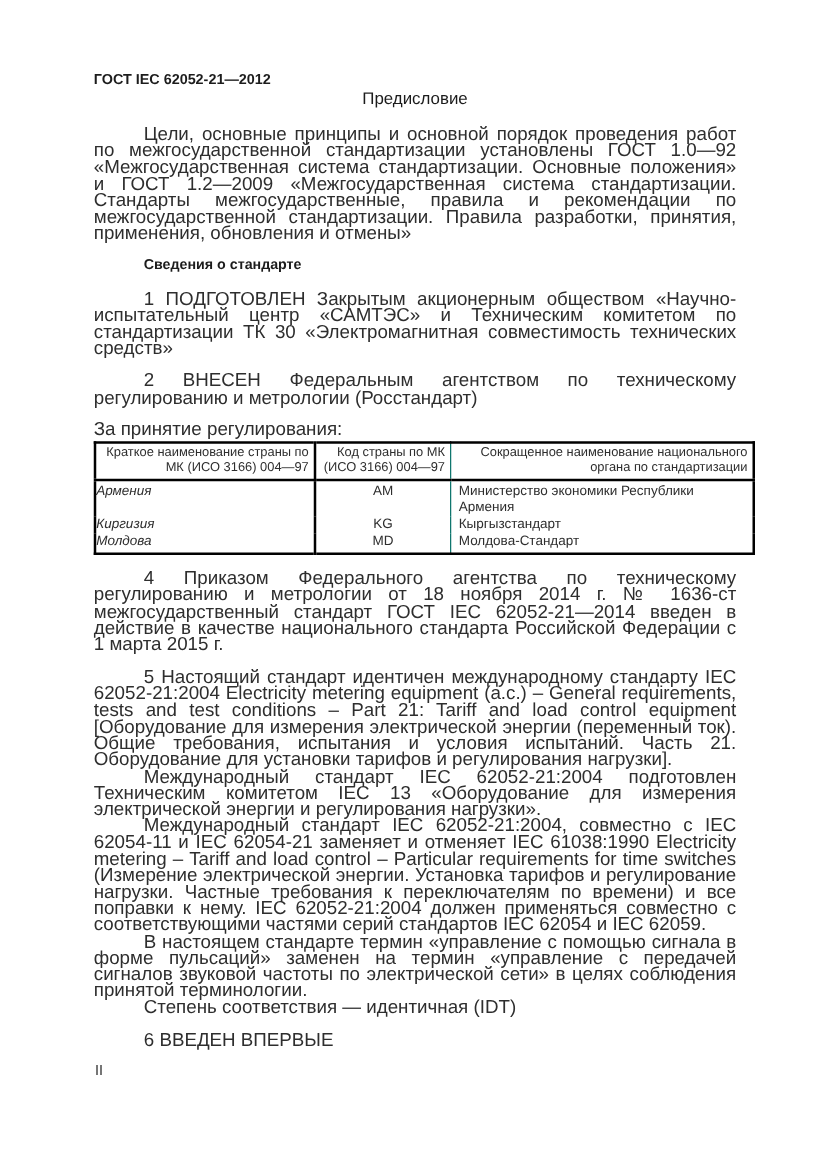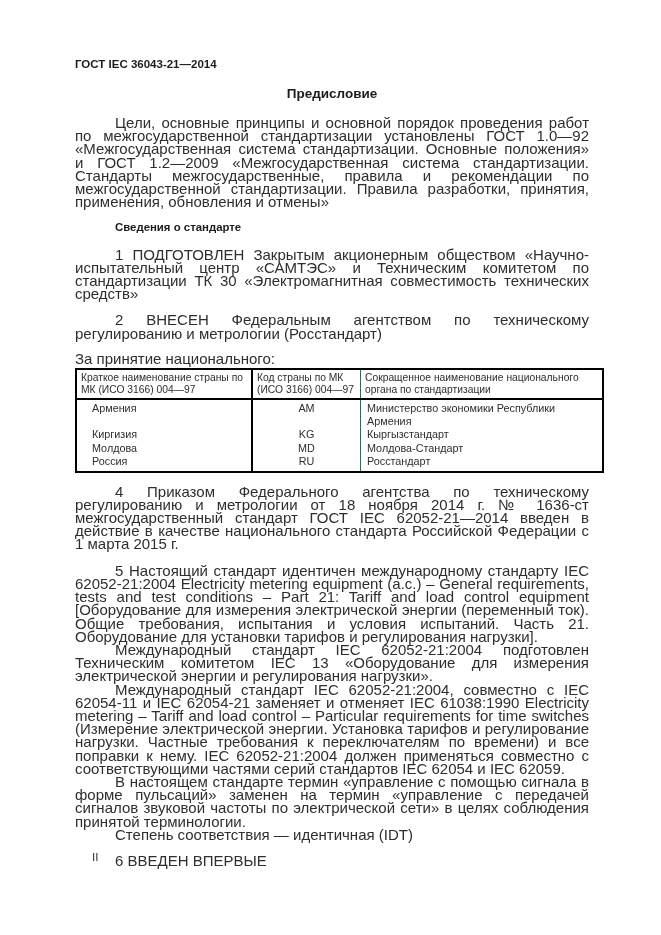--- a/index.html
+++ b/index.html
@@ -28,24 +28,23 @@
     width: 514px;
   }
   .doc-header {
     font-weight: bold;
     font-size: 11.5px;
     line-height: 13px;
     color: #1c1c1c;
   }
   .doc-title {
     text-align: center;
-    font-weight: bold;
+    font-weight: normal;
     font-size: 13.5px;
     line-height: 16px;
-    margin-top: 15px;
     color: #1c1c1c;
   }
   p {
     margin: 0;
     font-size: 15px;
     line-height: 13.2px;
     text-align: justify;
   }
   .indent { text-indent: 40px; }
   .mt { margin-top: 13px; }
@@ -66,70 +65,70 @@
     border-collapse: collapse;
     table-layout: fixed;
     width: 514px;
     margin-top: 3px;
     border: 2px solid #000;
   }
   .vote-table th {
     font-weight: normal;
     font-size: 10.3px;
     line-height: 11.8px;
-    text-align: left;
+    text-align: right;
     vertical-align: middle;
     padding: 2px 4px;
     border-bottom: 2px solid #000;
     border-radius: 13px;
   }
   .vote-table td {
     font-size: 10.8px;
     line-height: 13.4px;
     vertical-align: top;
     padding: 0 4px;
   }
   .vote-table .col-country { width: 166px; }
   .vote-table .col-code    { width: 99px; }
   .vote-table .col-org     { width: 233px; }
   .vote-table th.col-country, .vote-table td.cell-country { border-right: 2px solid #000; }
   .vote-table th.col-code,    .vote-table td.cell-code    { border-right: 1px solid #0f766e; }
   .vote-table td.cell-code { text-align: center; }
-  .vote-table td.cell-country { padding-left: 15px; }
+  .vote-table td.cell-country { padding-left: 0; font-style: italic; }
   .vote-table td.cell-org { padding-left: 6px; }
   .vote-table tbody tr:first-child td { padding-top: 2px; }
   .vote-table tbody tr:last-child td { padding-bottom: 2px; }
   .page-number {
     position: absolute;
-    left: 92px;
+    left: 76px;
     top: 851px;
     font-size: 11.5px;
     color: #333;
   }
 </style>
 </head>
 <body>
 
 <div class="page">
   <div class="content">
 
-    <div class="doc-header">ГОСТ IEC 36043-21—2014</div>
+    <div class="doc-header">ГОСТ IEC 62052-21—2012</div>
 
     <div class="doc-title">Предисловие</div>
 
     <p class="indent" style="margin-top:14px;">Цели, основные принципы и основной порядок проведения работ по межгосударственной стандартизации установлены ГОСТ 1.0—92 «Межгосударственная система стандартизации. Основные положения» и ГОСТ 1.2—2009 «Межгосударственная система стандартизации. Стандарты межгосударственные, правила и рекомендации по межгосударственной стандартизации. Правила разработки, принятия, применения, обновления и отмены»</p>
 
     <div class="section-title">Сведения о стандарте</div>
 
     <p class="indent mt">1 ПОДГОТОВЛЕН Закрытым акционерным обществом «Научно-испытательный центр «САМТЭС» и Техническим комитетом по стандартизации ТК 30 «Электромагнитная совместимость технических средств»</p>
 
     <p class="indent mt">2 ВНЕСЕН Федеральным агентством по техническому регулированию и метрологии (Росстандарт)</p>
 
 
-    <p class="vote-caption">За принятие национального:</p>
+    <p class="vote-caption">За принятие регулирования:</p>
 
     <table class="vote-table">
       <thead>
         <tr>
           <th class="col-country">Краткое наименование страны по МК (ИСО 3166) 004—97</th>
           <th class="col-code">Код страны по МК (ИСО 3166) 004—97</th>
           <th class="col-org">Сокращенное наименование национального органа по стандартизации</th>
         </tr>
       </thead>
       <tbody>
@@ -141,25 +140,20 @@
         <tr>
           <td class="cell-country">Киргизия</td>
           <td class="cell-code">KG</td>
           <td class="cell-org">Кыргызстандарт</td>
         </tr>
         <tr>
           <td class="cell-country">Молдова</td>
           <td class="cell-code">MD</td>
           <td class="cell-org">Молдова-Стандарт</td>
         </tr>
-        <tr>
-          <td class="cell-country">Россия</td>
-          <td class="cell-code">RU</td>
-          <td class="cell-org">Росстандарт</td>
-        </tr>
       </tbody>
     </table>
 
     <p class="indent mt-sm">4 Приказом Федерального агентства по техническому регулированию и метрологии от 18 ноября 2014 г. № 1636-ст межгосударственный стандарт ГОСТ IEC 62052-21—2014 введен в действие в качестве национального стандарта Российской Федерации с 1 марта 2015 г.</p>
 
     <p class="indent mt">5 Настоящий стандарт идентичен международному стандарту IEC 62052-21:2004 Electricity metering equipment (a.c.) – General requirements, tests and test conditions – Part 21: Tariff and load control equipment [Оборудование для измерения электрической энергии (переменный ток). Общие требования, испытания и условия испытаний. Часть 21. Оборудование для установки тарифов и регулирования нагрузки].</p>
     <p class="indent">Международный стандарт IEC 62052-21:2004 подготовлен Техническим комитетом IEC 13 «Оборудование для измерения электрической энергии и регулирования нагрузки».</p>
     <p class="indent">Международный стандарт IEC 62052-21:2004, совместно с IEC 62054-11 и IEC 62054-21 заменяет и отменяет IEC 61038:1990 Electricity metering – Tariff and load control – Particular requirements for time switches (Измерение электрической энергии. Установка тарифов и регулирование нагрузки. Частные требования к переключателям по времени) и все поправки к нему. IEC 62052-21:2004 должен применяться совместно с соответствующими частями серий стандартов IEC 62054 и IEC 62059.</p>
     <p class="indent">В настоящем стандарте термин «управление с помощью сигнала в форме пульсаций» заменен на термин «управление с передачей сигналов звуковой частоты по электрической сети» в целях соблюдения принятой терминологии.</p>
     <p class="indent">Степень соответствия — идентичная (IDT)</p>

